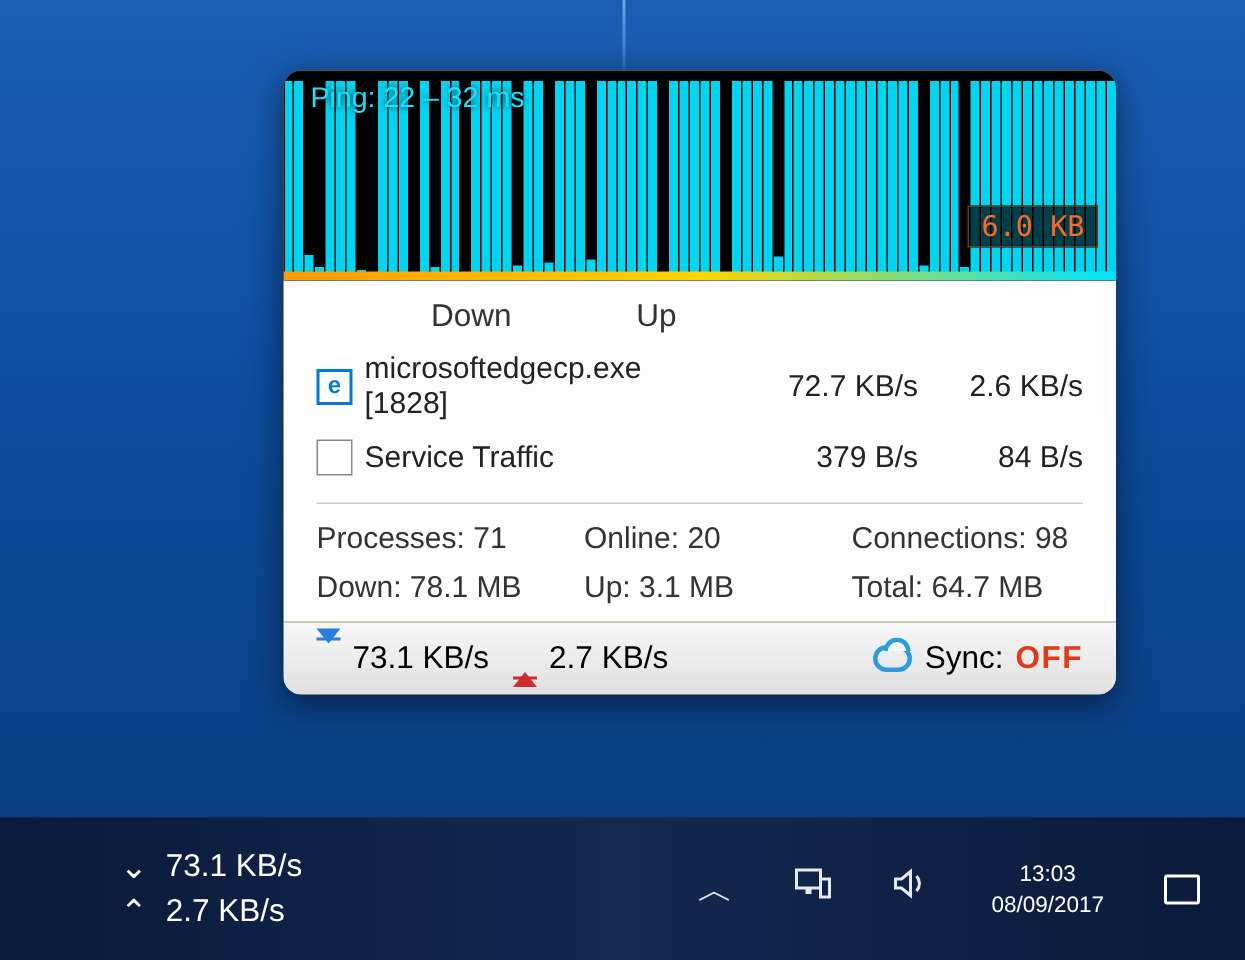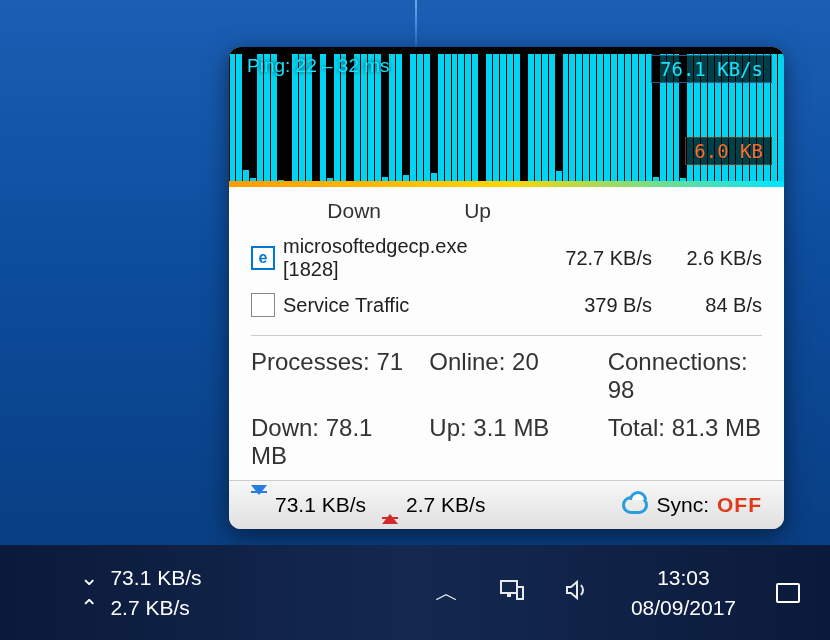--- a/index.html
+++ b/index.html
@@ -21,21 +21,20 @@
     }
     .widget {
       position: absolute;
       left: 189px;
       top: 47px;
       width: 555px;
       background: #a16207;
       border-radius: 12px;
       box-shadow: 0 6px 24px rgba(0,0,0,0.5), inset 0 0 0 1px rgba(255,255,255,0.6);
       overflow: hidden;
-      margin-left: 40px;
     }
     .graph {
       height: 140px;
       background: #000;
       position: relative;
       overflow: hidden;
     }
     .graph-bars {
       position: absolute;
       inset: 0;
@@ -128,21 +127,21 @@
       top: 0; right: 0;
       border-style: solid;
       border-width: 0 6px 6px 0;
       border-color: transparent #fdfdfd transparent transparent;
     }
     .divider { height: 1px; background: #ccc; margin: 12px 0; }
     .stats-grid {
       display: grid;
       grid-template-columns: 1fr 1fr 1fr;
       gap: 10px 24px;
-      font-size: 24px;
+      font-size: 20px;
       color: #333;
     }
     .footer {
       background: linear-gradient(180deg, #f7f7f7, #e0e0e0);
       border-top: 1px solid #ccc;
       padding: 10px 22px;
       display: flex;
       align-items: center;
       gap: 16px;
       font-size: 21px;
@@ -191,21 +190,21 @@
       padding: 0 30px 0 80px;
       color: #fff;
       font-size: 21px;
       gap: 40px;
     }
     .tb-rates { display: flex; flex-direction: column; gap: 4px; }
     .tb-rate-line { display: flex; align-items: center; gap: 12px; }
     .tb-chev-down, .tb-chev-up { font-size: 22px; }
     .tb-spacer { flex: 1; }
     .tb-icon { font-size: 24px; opacity: 0.9; }
-    .tb-clock { text-align: center; font-size: 21px; line-height: 1.4; }
+    .tb-clock { text-align: center; font-size: 15px; line-height: 1.4; }
     .tb-notif {
       width: 24px; height: 20px;
       border: 2px solid #fff;
       border-radius: 2px;
     }
   </style>
 </head>
 <body>
 
 <div class="wallpaper-line"></div>
@@ -290,21 +289,20 @@
         <span style="height: 95%;"></span>
         <span style="height: 95%;"></span>
         <span style="height: 95%;"></span>
         <span style="height: 95%;"></span>
         <span style="height: 95%;"></span>
         <span style="height: 95%;"></span>
         <span style="height: 95%;"></span>
       </div>
     <div class="graph-bottom"></div>
     <div class="ping-label">Ping: 22 ‒ 32 ms</div>
-    <div class="rate-box">76.1 KB/s</div>
     <div class="rate-box up">6.0 KB</div>
   </div>
 
   <div class="body-section">
     <div class="table-head">
       <div class="col-down">Down</div>
       <div class="col-up">Up</div>
     </div>
 
     <div class="app-row">
@@ -322,21 +320,21 @@
     </div>
 
     <div class="divider"></div>
 
     <div class="stats-grid">
       <div>Processes: 71</div>
       <div>Online: 20</div>
       <div>Connections: 98</div>
       <div>Down: 78.1 MB</div>
       <div>Up: 3.1 MB</div>
-      <div>Total: 81.3 MB</div>
+      <div>Total: 64.7 MB</div>
     </div>
   </div>
 
   <div class="footer">
     <div class="rate-item">
       <span class="down-arrow-wrap"><span class="down-arrow"></span></span>
       <span>73.1 KB/s</span>
     </div>
     <div class="rate-item">
       <span class="up-arrow-wrap"><span class="up-arrow"></span></span>

